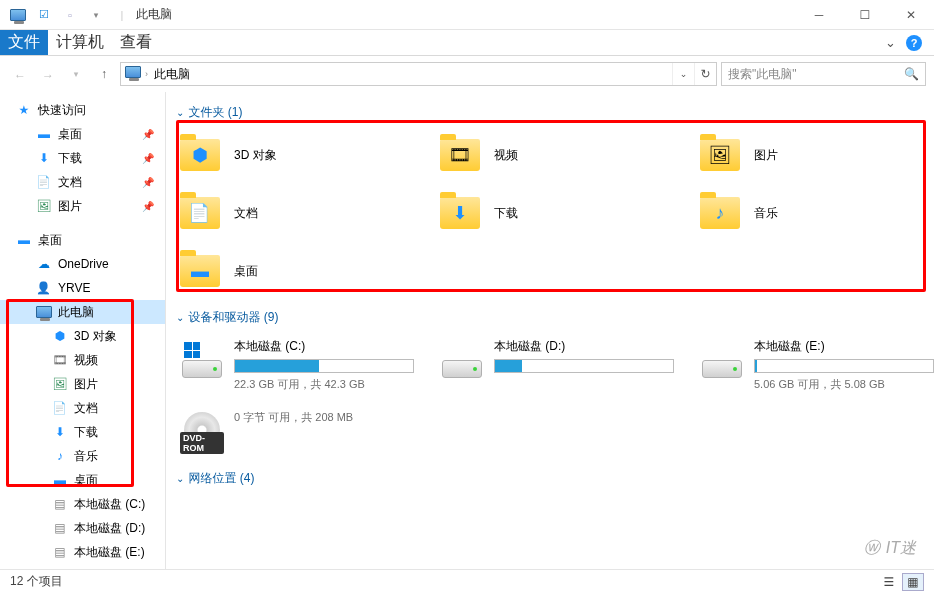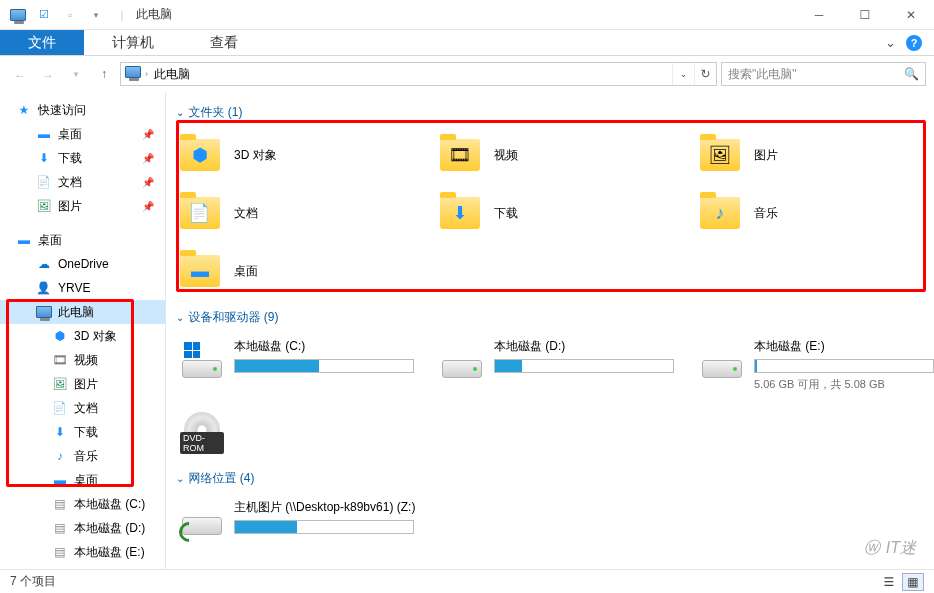--- a/index.html
+++ b/index.html
@@ -8,21 +8,21 @@
 
 .titlebar { height: 30px; display: flex; align-items: center; border-bottom: 1px solid #e5e5e5; }
 .qat { display: flex; align-items: center; padding-left: 8px; gap: 6px; }
 .qat .qi { width: 20px; height: 20px; display: flex; align-items: center; justify-content: center; font-size: 11px; }
 .titlebar .title { font-size: 12px; color: #333; margin-left: 4px; }
 .wincontrols { margin-left: auto; display: flex; }
 .wincontrols .wc { width: 46px; height: 30px; display: flex; align-items: center; justify-content: center; color: #555; }
 
 
 .ribbon { height: 26px; display: flex; align-items: stretch; border-bottom: 1px solid #d9d9d9; }
-.ribbon .tab { padding: 0 28px; display: flex; align-items: center; font-size: 14px; cursor: pointer; }
+.ribbon .tab { padding: 0 8px; display: flex; align-items: center; font-size: 16px; cursor: pointer; }
 .ribbon .tab.file { background: #1979ca; color: #fff; }
 .ribbon .tab:not(.file) { color: #333; }
 .ribbon .help { margin-left: auto; padding-right: 12px; display: flex; align-items: center; gap: 10px; color: #555; }
 .ribbon .chev { font-size: 13px; }
 .ribbon .qmark { width: 16px; height: 16px; border-radius: 50%; background: #1e90ff; color: #fff; display: flex; align-items: center; justify-content: center; font-size: 11px; font-weight: bold; }
 
 
 .navbar { height: 36px; display: flex; align-items: center; padding: 4px 8px; gap: 4px; }
 .navbtn { width: 24px; height: 24px; display: flex; align-items: center; justify-content: center; color: #bbb; }
 .navbtn.active { color: #555; }
@@ -51,21 +51,21 @@
 .content { flex: 1; overflow-y: auto; padding: 8px 10px 8px 10px; }
 .group-hdr { display: flex; align-items: center; color: #0a5ca0; font-size: 12px; margin: 4px 0 8px 0; cursor: pointer; }
 .group-hdr .gchev { margin-right: 4px; font-size: 10px; }
 .folder-grid { display: grid; grid-template-columns: repeat(3, 250px); gap: 6px 10px; margin-bottom: 12px; }
 .folder-item { display: flex; align-items: center; height: 52px; padding: 4px; }
 .folder-item .ficon { width: 44px; height: 44px; margin-right: 10px; position: relative; }
 .folder-item .flabel { font-size: 12px; }
 
 .drive-grid { display: grid; grid-template-columns: repeat(3, 250px); gap: 10px 10px; margin-bottom: 12px; }
 .drive-item { display: flex; padding: 4px; }
-.drive-item .dicon { width: 44px; height: 44px; margin-right: 10px; position: relative; }
+.drive-item .dicon { width: 44px; height: 44px; margin-right: 10px; position: relative; font-weight: bold; }
 .drive-item .dinfo { flex: 1; }
 .drive-item .dname { font-size: 12px; margin-bottom: 4px; }
 .drive-item .dbar { width: 180px; height: 14px; border: 1px solid #bcbcbc; background: #fff; margin-bottom: 4px; }
 .drive-item .dbar .dfill { height: 100%; background: #26a0da; }
 .drive-item .dstat { font-size: 11px; color: #6d6d6d; }
 
 .statusbar { height: 24px; border-top: 1px solid #e5e5e5; display: flex; align-items: center; padding: 0 10px; font-size: 12px; color: #444; }
 .statusbar .viewbtns { margin-left: auto; display: flex; gap: 2px; }
 .statusbar .vb { width: 22px; height: 18px; border: 1px solid transparent; display: flex; align-items: center; justify-content: center; }
 .statusbar .vb.active { border-color: #aac; background: #e5f1fb; }
@@ -307,20 +307,21 @@
               <div></div>
               <div></div>
             </div>
             <div class="svg-drive"></div>
           </div>
         <div class="dinfo">
             <div class="dname">本地磁盘 (C:)</div>
             <div class="dbar">
               <div class="dfill" style="width:47%"></div>
             </div>
+            <div class="dstat">22.3 GB 可用，共 42.3 GB</div>
           </div>
       </div>
       <div class="drive-item">
         <div class="dicon">
             <div class="svg-drive"></div>
           </div>
         <div class="dinfo">
             <div class="dname">本地磁盘 (D:)</div>
             <div class="dbar">
               <div class="dfill" style="width:15%"></div>
@@ -338,46 +339,34 @@
             </div>
             <div class="dstat">5.06 GB 可用，共 5.08 GB</div>
           </div>
       </div>
       <div class="drive-item">
         <div class="dicon">
             <div class="svg-disc"></div>
             <div class="dvd-label">DVD-ROM</div>
           </div>
         <div class="dinfo">
+            <div class="dstat">0 字节 可用，共 208 MB</div>
           </div>
       </div>
     </div>
 
     <div class="group-hdr">
       <span class="gchev">⌄</span>
       <span>网络位置 (4)</span>
     </div>
-    <div class="drive-grid">
-      <div class="drive-item">
-        <div class="dicon">
-            <div class="svg-netdrive"></div>
-          </div>
-        <div class="dinfo">
-            <div class="dname">主机图片 (\\Desktop-k89bv61) (Z:)</div>
-            <div class="dbar">
-              <div class="dfill" style="width:35%"></div>
-            </div>
-          </div>
-      </div>
-    </div>
   </div>
 </div>
 
 <div class="statusbar">
-  <span>7 个项目</span>
+  <span>12 个项目</span>
   <div class="viewbtns">
     <div class="vb">☰</div>
     <div class="vb active">▦</div>
   </div>
 </div>
 
 <div class="redbox1" id="rb-side"></div>
 <div class="redbox1" id="rb-main"></div>
 
 <div class="watermark">

